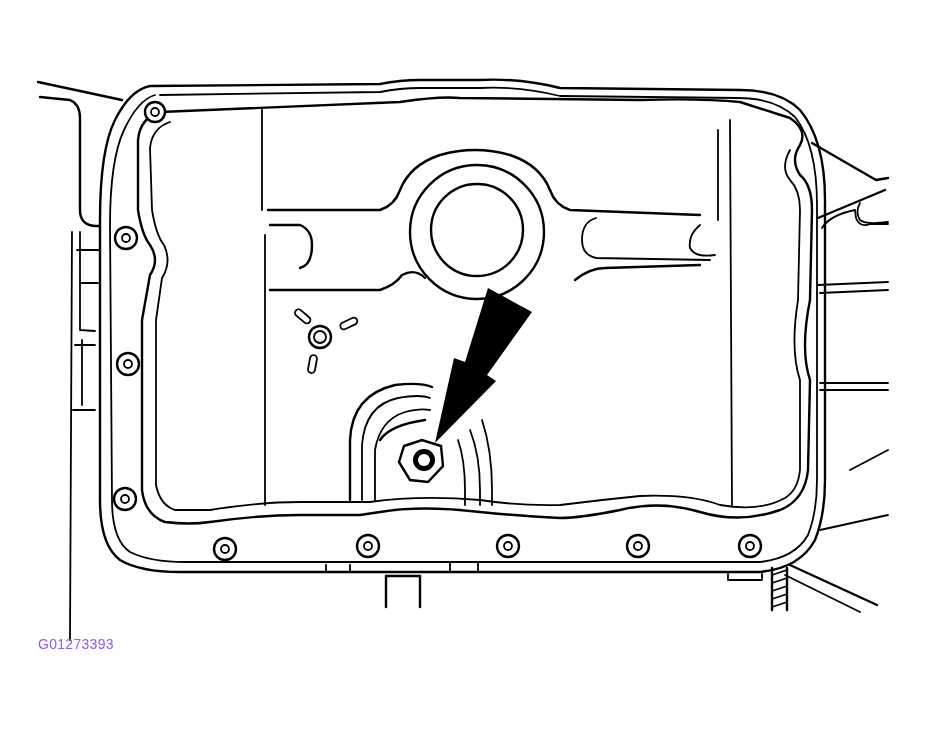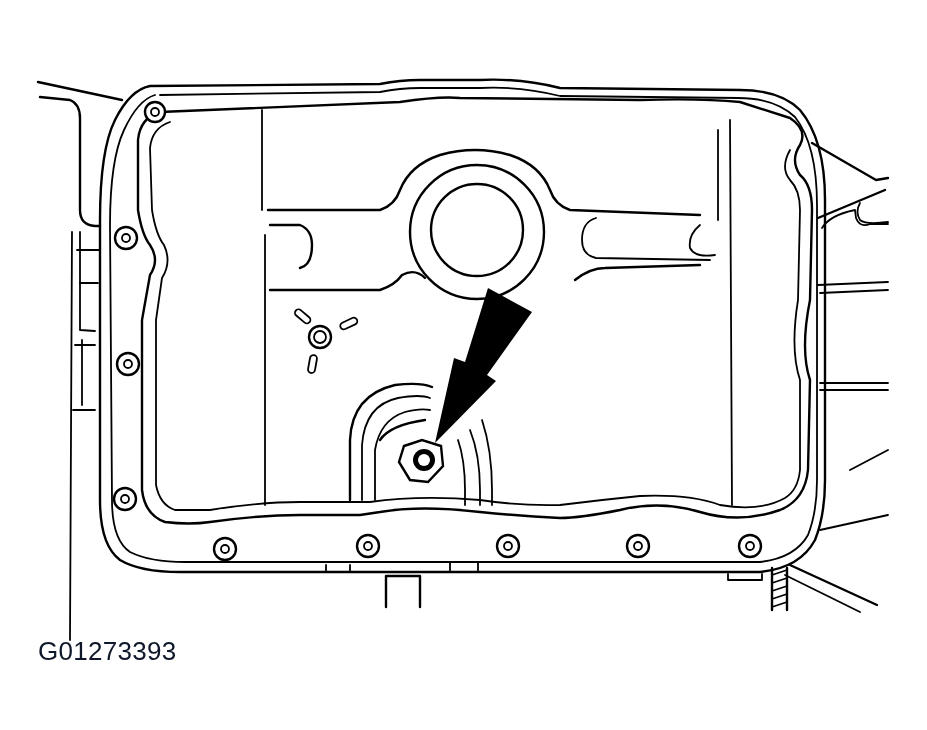--- a/index.html
+++ b/index.html
@@ -1,21 +1,21 @@
 <!DOCTYPE html>
 <html><head>
   <meta charset="utf-8">
   <style>
     html, body { margin: 0; padding: 0; background: #ffffff; }
     body { width: 927px; height: 730px; position: relative; overflow: hidden; font-family: "Liberation Sans", sans-serif; }
     #diagram { position: absolute; left: 0; top: 0; width: 927px; height: 730px; }
     .ln { fill: none; stroke: #000; stroke-width: 2.4; stroke-linecap: round; stroke-linejoin: round; }
     .thin { fill: none; stroke: #000; stroke-width: 1.8; stroke-linecap: round; stroke-linejoin: round; }
     .fillw { fill: #fff; stroke: #000; stroke-width: 2.4; }
-    .caption { position: absolute; left: 38px; top: 636px; font-size: 26px; color: #0f172a; letter-spacing: 0.3px; }
+    .caption { position: absolute; left: 38px; top: 636px; font-size: 14px; color: #8b5cf6; letter-spacing: 0.3px; }
   </style>
 </head>
 <body>
 
 <svg id="diagram" viewBox="0 0 927 730" xmlns="http://www.w3.org/2000/svg">
 
   <g>
     <path class="ln" d="M38 82 L122 100"></path>
     <path class="ln" d="M40 97 L70 100 Q80 104 80 118 L80 210 Q80 225 95 226 L100 226"></path>
     <path class="thin" d="M72 232 L70 640"></path>

